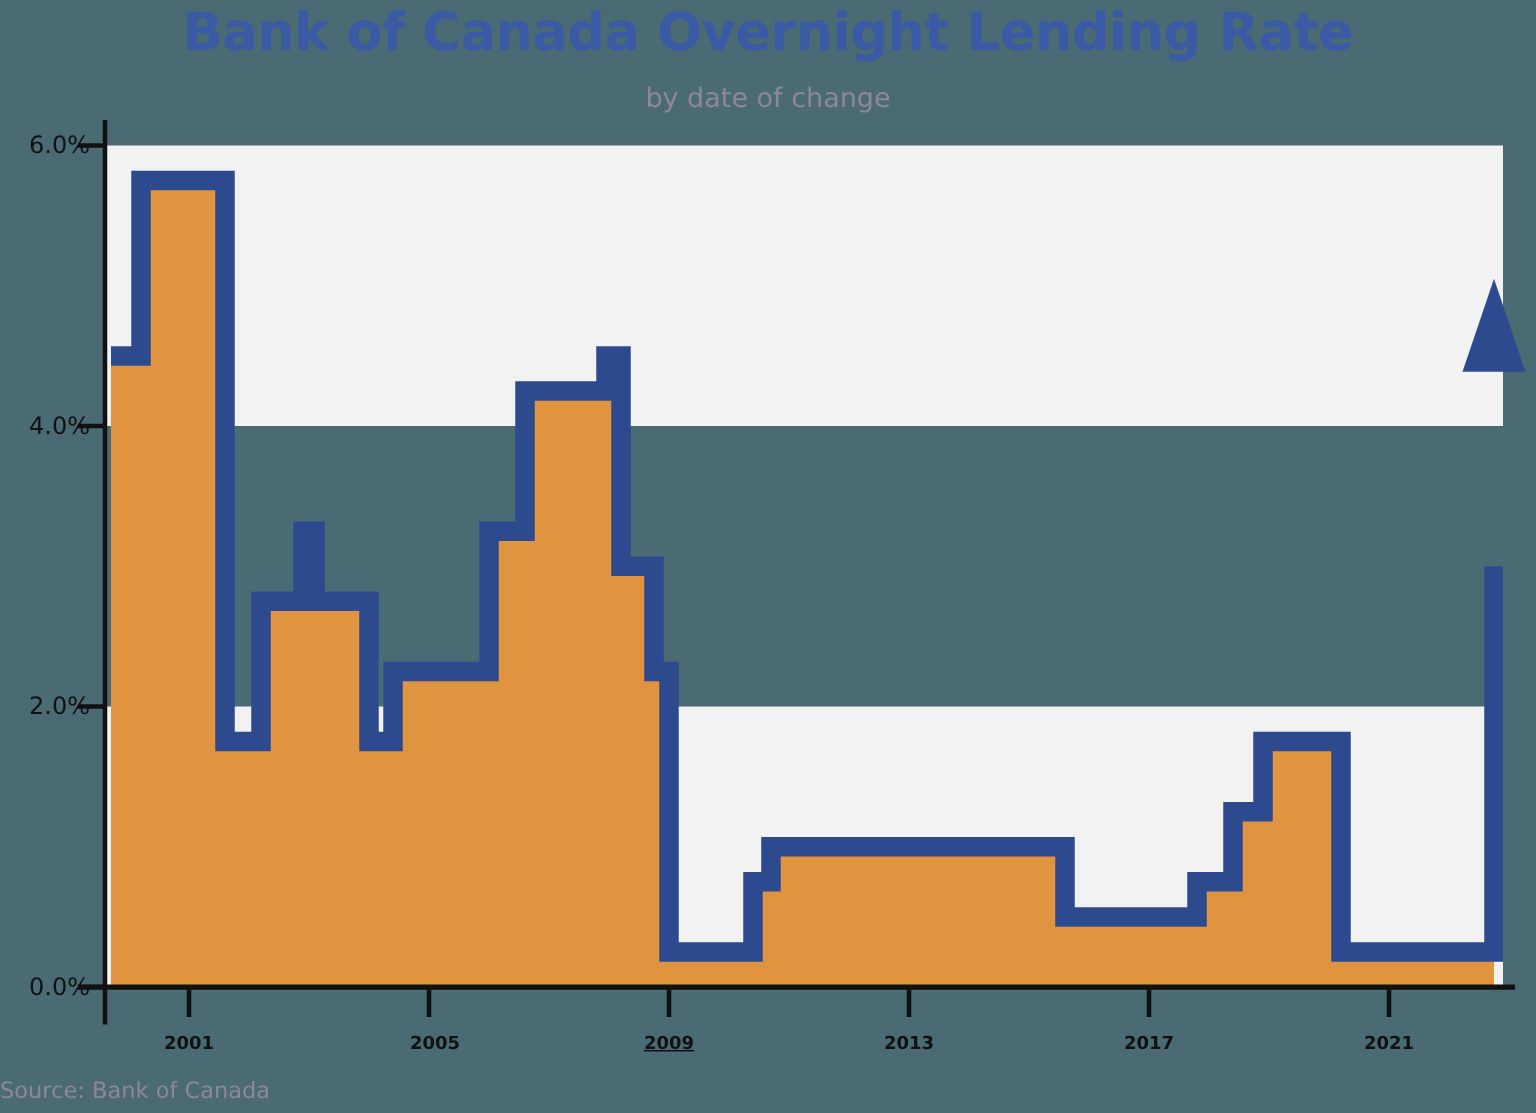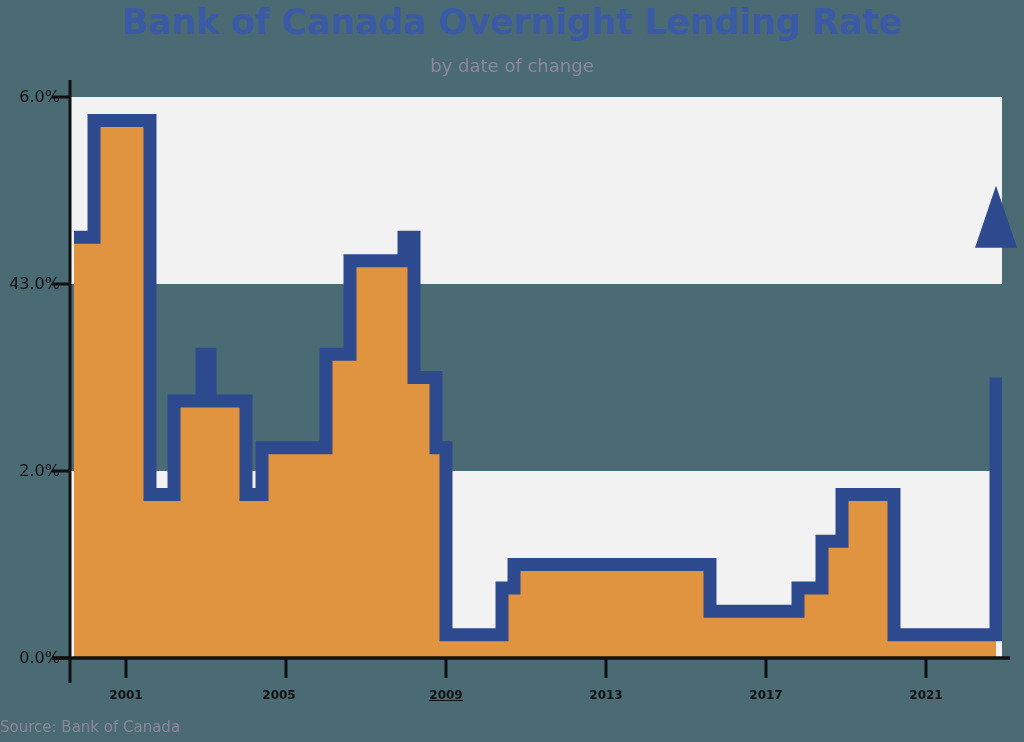--- a/index.html
+++ b/index.html
@@ -85,26 +85,26 @@
           <line y1="658" y2="678" x1="605.9999999999994" x2="605.9999999999994" stroke="#111111" stroke-width="3"></line>
           <line y1="658" y2="678" x1="765.9999999999982" x2="765.9999999999982" stroke="#111111" stroke-width="3"></line>
           <line y1="658" y2="678" x1="925.9999999999969" x2="925.9999999999969" stroke="#111111" stroke-width="3"></line>
         </g>
     </g>
   </svg>
 
   <div id="ytick-labels">
       <div class="ytick-label" style="top: 648px;">0.0%</div>
       <div class="ytick-label" style="top: 461px;">2.0%</div>
-      <div class="ytick-label" style="top: 274px;">43.0%</div>
+      <div class="ytick-label" style="top: 274px;">4.0%</div>
       <div class="ytick-label" style="top: 87px;">6.0%</div>
     </div>
   <div id="xtick-labels">
       <div class="xtick-label" style="left: 81px; top: 688px;">2001</div>
-      <div class="xtick-label" style="left: 234px; top: 688px; text-align: center;">2005</div>
+      <div class="xtick-label" style="left: 245px; top: 688px; text-align: center;">2005</div>
       <div class="xtick-label" style="left: 401px; top: 688px; text-decoration: underline;">2009</div>
       <div class="xtick-label" style="left: 561px; top: 688px;">2013</div>
       <div class="xtick-label" style="left: 721px; top: 688px;">2017</div>
       <div class="xtick-label" style="left: 881px; top: 688px;">2021</div>
     </div>
 
   <div class="source">Source: Bank of Canada</div>
 </div>
 
 </body></html>

